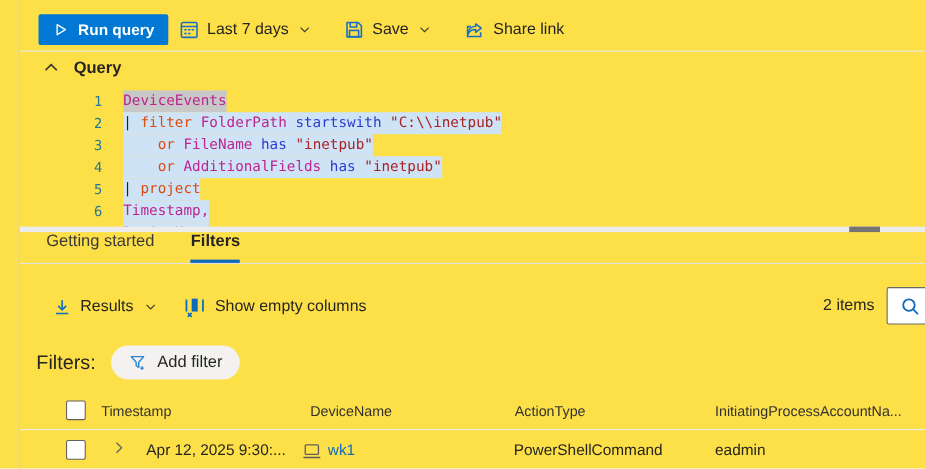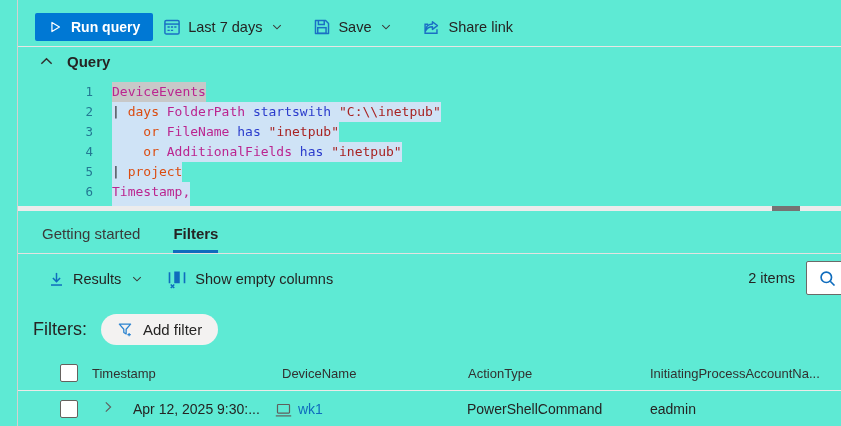--- a/index.html
+++ b/index.html
@@ -1,18 +1,18 @@
 <!DOCTYPE html>
 <html><head>
 <meta charset="utf-8">
 <style>
   * { margin:0; padding:0; box-sizing:border-box; }
   html,body { width:841px; height:426px; overflow:hidden; background:#fff;
               font-family:"Liberation Sans", sans-serif; color:#323130; }
-  .root { position:relative; width:841px; height:426px; background:#5eead4; }
+  .root { position:relative; width:841px; height:426px; background:#fde047; }
   .left-rule { position:absolute; left:17px; top:0; bottom:0; width:1px; background:#d4d2d0; }
 
   
   .toolbar { position:absolute; left:18px; right:0; top:8px; height:39px;
              display:flex; align-items:center; border-bottom:1px solid #e8e6e4; }
   .run-btn { margin-left:17px; height:28px; padding:0 13px; background:#0078d4; color:#fff;
              border:none; border-radius:2px; font-family:inherit; font-size:14px; font-weight:700;
              display:flex; align-items:center; gap:9px; cursor:pointer; }
   .tb-item { display:flex; align-items:center; gap:7px; font-size:14.5px; color:#252423; cursor:pointer; }
   .gap-lg { margin-left:30px; } .gap-md { margin-left:10px; }
@@ -33,21 +33,21 @@
   .tok-column  { color:#bb2590; }
   .tok-keyword { color:#db4c11; }
   .tok-operator{ color:#2b3ccc; }
   .tok-string  { color:#a82323; }
   .tok-plain   { color:#1f1f1f; }
 
   .hscroll-track { position:absolute; left:18px; right:0; top:206px; height:5px; background:#ececec; }
   .hscroll-handle { position:absolute; left:754px; width:28px; top:0; height:5px; background:#757473; }
 
   
-  .tabs { position:absolute; left:18px; right:0; top:214px; height:40px;
+  .tabs { position:absolute; left:18px; right:0; top:200px; height:40px;
           display:flex; align-items:center; border-bottom:1px solid #e4e2e0; padding-left:24px; }
   .tab { font-size:15px; color:#3b3a39; margin-right:33px; cursor:pointer;
          height:100%; display:flex; align-items:center; border-bottom:3px solid transparent;
          padding-top:3px; }
   .tab.active { font-weight:700; color:#252423; border-bottom-color:#0f6cbd; }
 
   
   .results-bar { position:absolute; left:18px; right:0; top:256px; height:46px; }
   .rb-left { position:absolute; left:30px; top:0; height:100%; display:flex; align-items:center; }
   .rb-item { display:flex; align-items:center; gap:8px; font-size:14.5px; color:#252423; cursor:pointer; }
@@ -138,21 +138,21 @@
       <svg width="15" height="15" viewBox="0 0 16 16">
           <path d="M2.5 10.5L8 5l5.5 5.5" fill="none" stroke="#323130" stroke-width="1.6"></path>
         </svg>
     </span>
     <span class="query-title">Query</span>
   </div>
 
   <div class="editor">
     <div id="code-lines">
         <div class="code-line"><div class="gutter">1</div><div class="line-content sel-gray"><span class="tok-table">DeviceEvents</span></div></div>
-        <div class="code-line"><div class="gutter">2</div><div class="line-content sel-blue"><span class="tok-plain">| </span><span class="tok-keyword">days </span><span class="tok-column">FolderPath </span><span class="tok-operator">startswith </span><span class="tok-string">"C:\\inetpub"</span></div></div>
+        <div class="code-line"><div class="gutter">2</div><div class="line-content sel-blue"><span class="tok-plain">| </span><span class="tok-keyword">filter </span><span class="tok-column">FolderPath </span><span class="tok-operator">startswith </span><span class="tok-string">"C:\\inetpub"</span></div></div>
         <div class="code-line"><div class="gutter">3</div><div class="line-content sel-blue"><span class="tok-plain">    </span><span class="tok-keyword">or </span><span class="tok-column">FileName </span><span class="tok-operator">has </span><span class="tok-string">"inetpub"</span></div></div>
         <div class="code-line"><div class="gutter">4</div><div class="line-content sel-blue"><span class="tok-plain">    </span><span class="tok-keyword">or </span><span class="tok-column">AdditionalFields </span><span class="tok-operator">has </span><span class="tok-string">"inetpub"</span></div></div>
         <div class="code-line"><div class="gutter">5</div><div class="line-content sel-blue"><span class="tok-plain">| </span><span class="tok-keyword">project</span></div></div>
         <div class="code-line"><div class="gutter">6</div><div class="line-content sel-blue"><span class="tok-column">Timestamp,</span></div></div>
         <div class="code-line"><div class="gutter">7</div><div class="line-content sel-blue"><span class="tok-column">DeviceName</span></div></div>
       </div>
   </div>
   <div class="hscroll-track">
     <div class="hscroll-handle"></div>
   </div>

